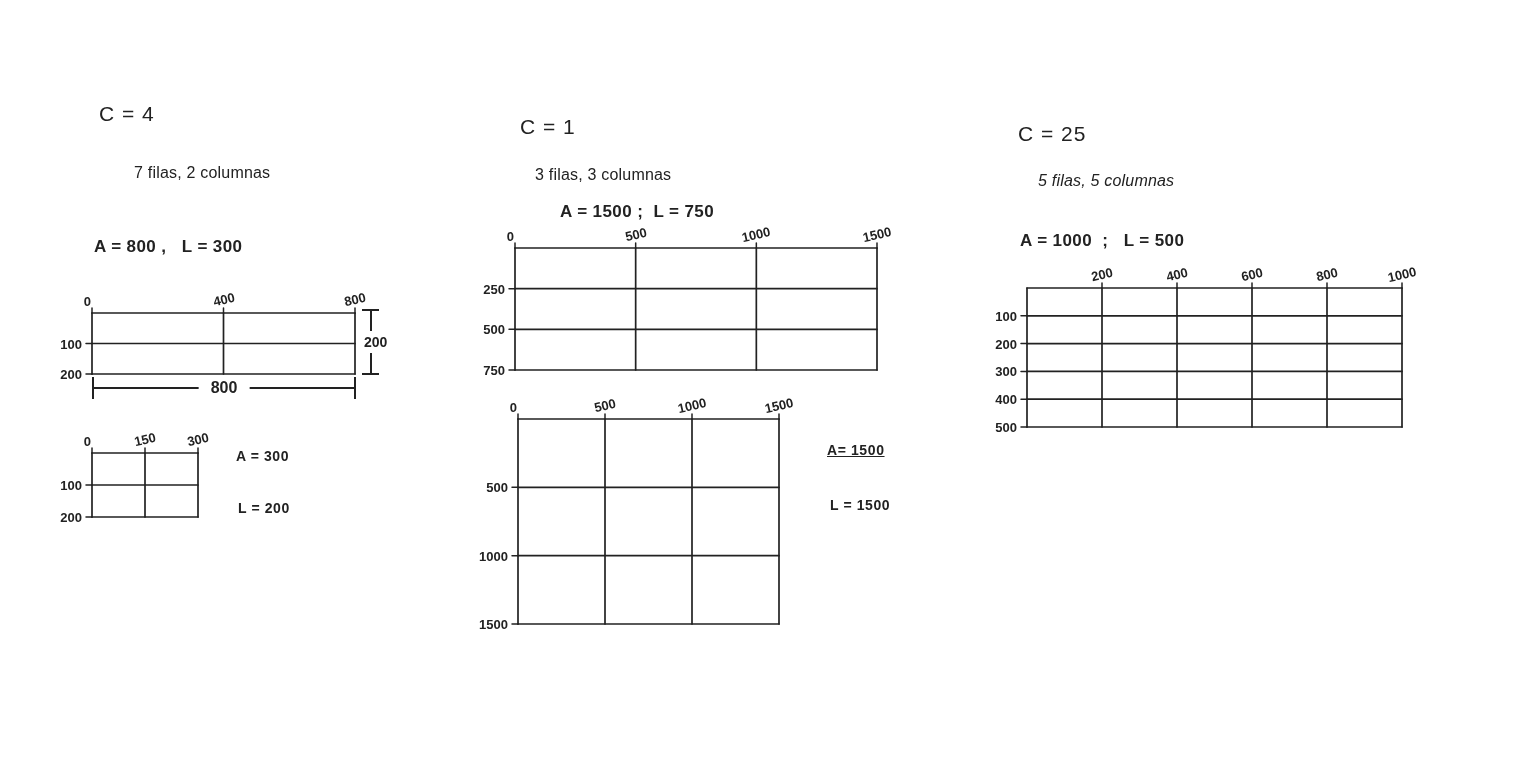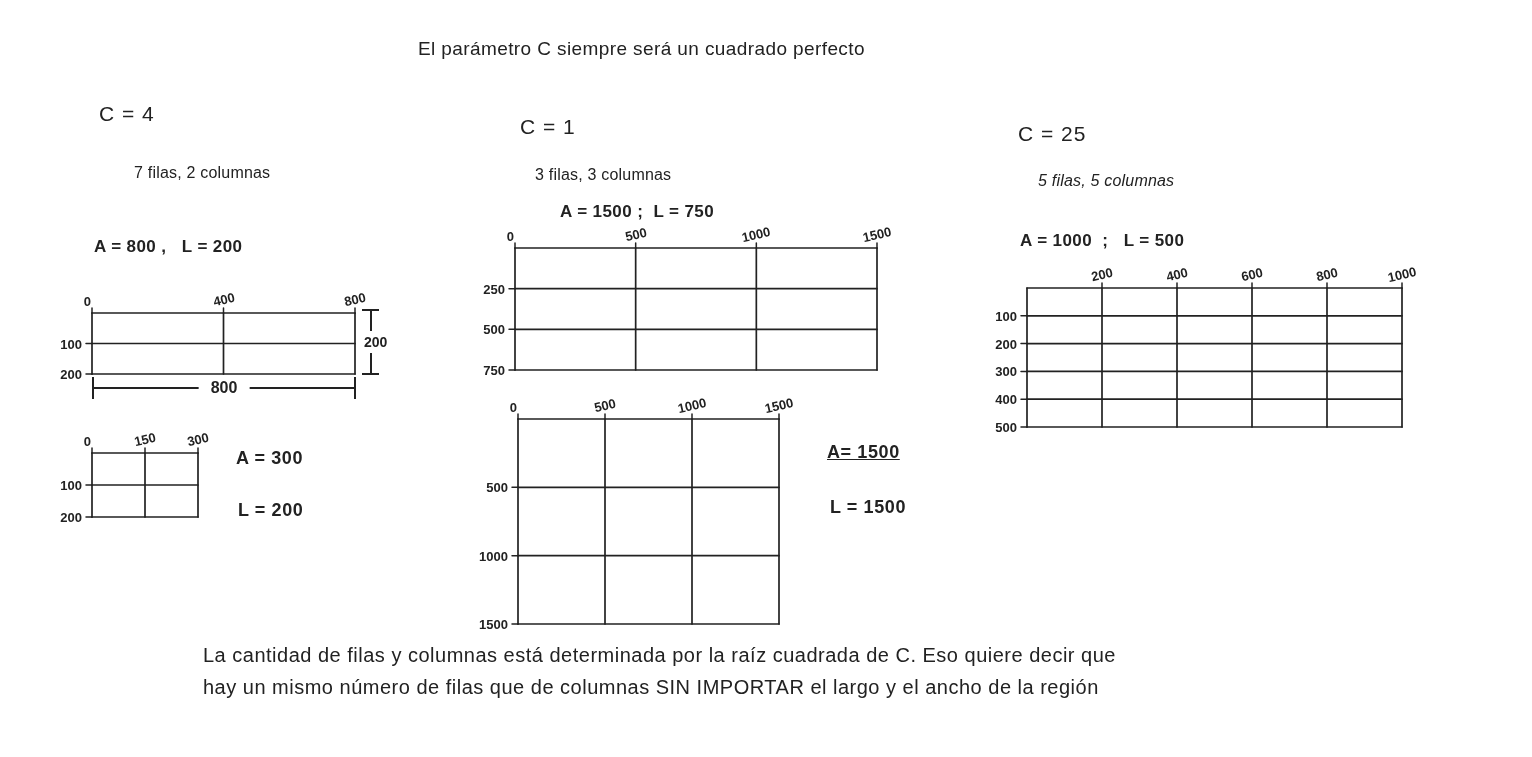--- a/index.html
+++ b/index.html
@@ -16,21 +16,21 @@
     background: #ffffff;
     overflow: hidden;
   }
   .canvas > div, .canvas > span { position: absolute; }
   .keep-ws { white-space: pre; }
 
   .title      { font-size: 19px; letter-spacing: 0.4px; }
   .heading    { font-size: 21px; letter-spacing: 1px; }
   .subheading { font-size: 16px; letter-spacing: 0.2px; }
   .params     { font-size: 17px; font-weight: 700; letter-spacing: 0.4px; }
-  .annot      { font-size: 18px; font-weight: 700; letter-spacing: 0.6px; }
+  .annot      { font-size: 14px; font-weight: 700; letter-spacing: 0.6px; }
   .footer     { font-size: 20px; letter-spacing: 0.5px; }
 
   .grid { position: absolute; }
   .grid-svg { position: absolute; left: -14px; top: -14px; overflow: visible; }
   .glabel {
     position: absolute;
     font-size: 13px;
     font-weight: 700;
     white-space: nowrap;
     color: var(--ink);
@@ -59,25 +59,24 @@
   .dim-v .dim-label-v {
     position: absolute; left: 5px; top: 50%; transform: translateY(-50%);
     background: #ffffff; padding: 3px 0; font-size: 14px; font-weight: 700;
   }
 </style>
 </head>
 <body>
 
 <div class="canvas">
 
-  <div class="title" style="left:418px; top:38px;">El parámetro C siempre será un cuadrado perfecto</div>
 
   <div class="heading" style="left:99px;  top:102px;">C = 4</div>
   <div class="subheading" style="left:134px; top:164px;">7 filas, 2 columnas</div>
-  <div class="params keep-ws" style="left:94px;  top:237px;">A = 800 ,   L = 200</div>
+  <div class="params keep-ws" style="left:94px;  top:237px;">A = 800 ,   L = 300</div>
 
   <div class="grid" style="left:92px; top:313px; width:263px; height:61px;">
       <svg width="291" height="89" class="grid-svg">
         <line x1="14" y1="14" x2="14" y2="75" stroke="#222222" stroke-width="1.7" stroke-linecap="round"></line>
         <line x1="145.5" y1="14" x2="145.5" y2="75" stroke="#222222" stroke-width="1.7" stroke-linecap="round"></line>
         <line x1="277" y1="14" x2="277" y2="75" stroke="#222222" stroke-width="1.7" stroke-linecap="round"></line>
         <line x1="14" y1="14" x2="277" y2="14" stroke="#222222" stroke-width="1.7" stroke-linecap="round"></line>
         <line x1="14" y1="44.5" x2="277" y2="44.5" stroke="#222222" stroke-width="1.7" stroke-linecap="round"></line>
         <line x1="14" y1="75" x2="277" y2="75" stroke="#222222" stroke-width="1.7" stroke-linecap="round"></line>
         <line x1="14" y1="9" x2="14" y2="14" stroke="#222222" stroke-width="1.5" stroke-linecap="round"></line>
@@ -226,16 +225,14 @@
       <span class="glabel top tilt" style="left: 225px;">600</span>
       <span class="glabel top tilt" style="left: 300px;">800</span>
       <span class="glabel top tilt" style="left: 375px;">1000</span>
       <span class="glabel left" style="top: 27.8px;">100</span>
       <span class="glabel left" style="top: 55.6px;">200</span>
       <span class="glabel left" style="top: 83.4px;">300</span>
       <span class="glabel left" style="top: 111.2px;">400</span>
       <span class="glabel left" style="top: 139px;">500</span>
     </div>
 
-  <div class="footer" style="left:203px; top:644px;">La cantidad de filas y columnas está determinada por la raíz cuadrada de C. Eso quiere decir que</div>
-  <div class="footer" style="left:203px; top:676px;">hay un mismo número de filas que de columnas SIN IMPORTAR el largo y el ancho de la región</div>
 
 </div>
 
 </body></html>

